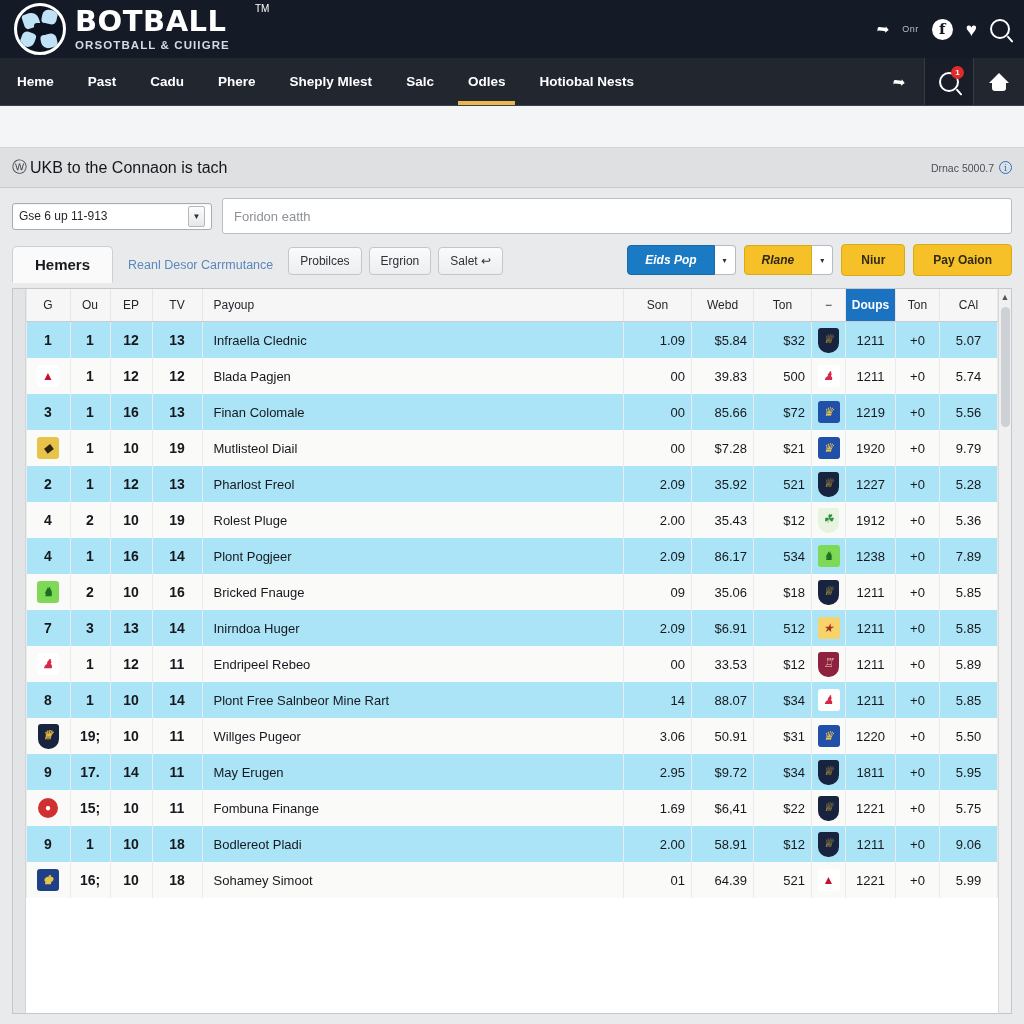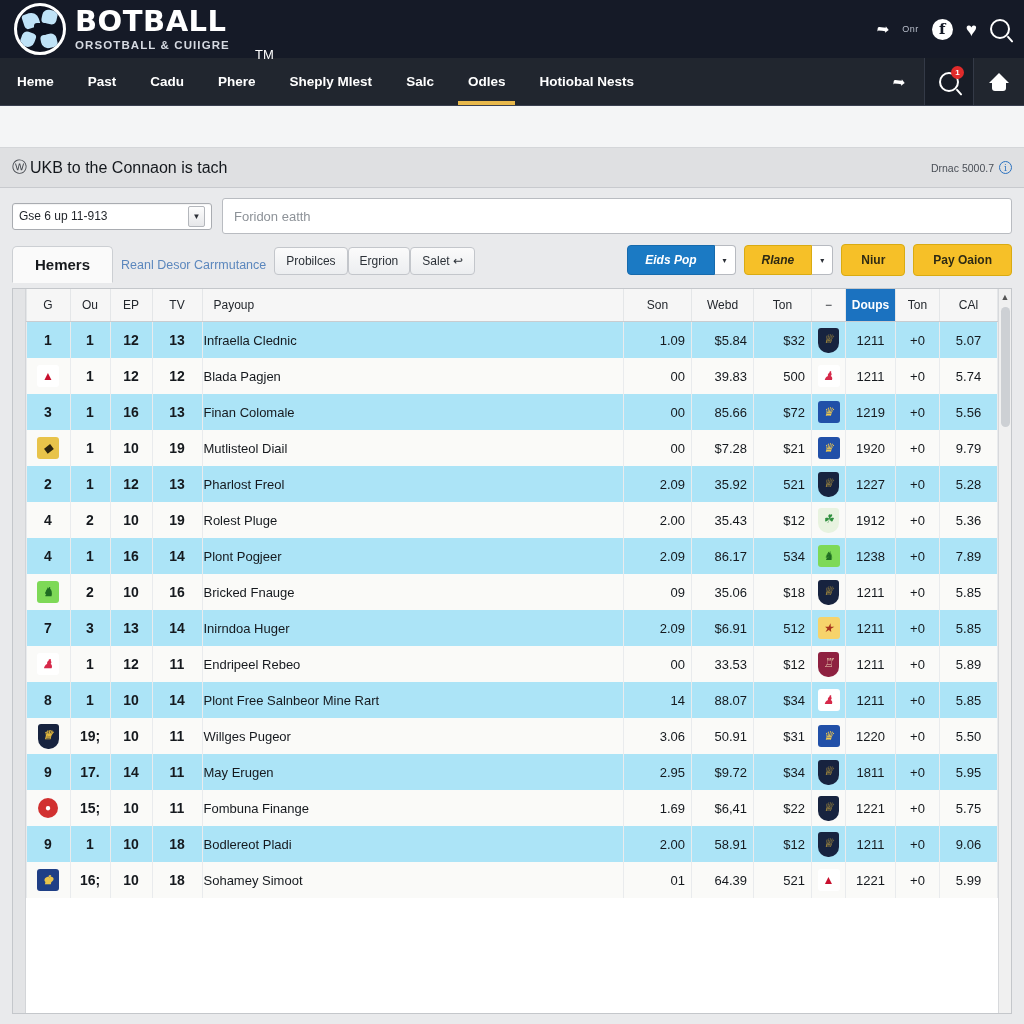--- a/index.html
+++ b/index.html
@@ -38,21 +38,21 @@
   .ball .p1 { width: 16px; height: 15px; left: 6px; top: 7px; border-radius: 3px 8px 3px 4px; transform: rotate(-18deg); }
   .ball .p2 { width: 15px; height: 14px; left: 25px; top: 4px; border-radius: 6px 3px 5px 4px; transform: rotate(12deg); }
   .ball .p3 { width: 14px; height: 15px; left: 4px; top: 26px; border-radius: 5px 4px 7px 3px; transform: rotate(20deg); }
   .ball .p4 { width: 16px; height: 14px; left: 24px; top: 28px; border-radius: 4px 6px 3px 7px; transform: rotate(-12deg); }
   .ball .c { position: absolute; width: 13px; height: 12px; left: 17px; top: 17px; background: #0d1220; border-radius: 3px; }
   .wordmark { line-height: 1; padding-top: 3px; position: relative; }
   .wm-main {
     color: #ffffff; font-size: 29px; font-weight: bold;
     letter-spacing: 0.5px; font-family: "DejaVu Sans", sans-serif;
   }
-  .wm-tm { position: absolute; top: 0px; left: 180px; color: #ffffff; font-size: 13px; margin-top: 44px; }
+  .wm-tm { position: absolute; top: 0px; left: 180px; color: #ffffff; font-size: 10px; }
   .wm-sub {
     color: #d6dae2; font-size: 11.5px; font-weight: bold;
     letter-spacing: 1.1px; margin-top: 4px;
     display: flex; align-items: center; gap: 3px;
   }
   .brand-right {
     margin-left: auto; display: flex; align-items: center; gap: 13px;
     color: #ffffff;
   }
   .brand-right .tinytxt { font-size: 9px; color: #b9bfcc; letter-spacing: .5px; }
@@ -172,21 +172,21 @@
   }
   .search-input {
     flex: 1; height: 36px; background: #ffffff;
     border: 1px solid #b9bcc1; border-radius: 3px;
     display: flex; align-items: center; padding: 10px 11px;
     font-size: 13px; color: #8d9298;
   }
 
   
   .tabrow {
-    display: flex; align-items: flex-end; 
+    display: flex; align-items: flex-end; gap: 7px;
     padding: 0 12px; background: #e9eaec; height: 40px;
   }
   .tab-active {
     background: #fafafa; border: 1px solid #cccfd3; border-bottom-color: #fafafa;
     border-radius: 5px 5px 0 0; padding: 9px 22px;
     font-size: 15px; font-weight: bold; color: #16191d;
     position: relative; top: 1px;
   }
   .tab-link {
     font-size: 12.5px; color: #5b87bd; padding: 0 8px 10px 8px; white-space: nowrap;
@@ -235,21 +235,21 @@
   thead th.sorted { background: #1b72c0; color: #ffffff; font-weight: bold; }
   thead th.namecol { text-align: left; padding-left: 11px; }
   tbody td {
     font-size: 13px; color: #15191e;
     padding: 10px 4px; text-align: center;
     border-right: 1px solid #e9ebed;
     white-space: nowrap; overflow: hidden;
   }
   tbody tr.odd td { background: #ace4f7; }
   tbody tr.even td { background: #fafaf8; }
-  tbody td.namecol { text-align: left; padding-left: 1px; font-size: 13px; margin-left: 40px; }
+  tbody td.namecol { text-align: left; padding-left: 11px; font-size: 13px; margin-left: 40px; }
   tbody td.num { font-weight: bold; font-size: 14px; }
   tbody td.money { text-align: right; padding-right: 6px; }
   tbody td.logo { padding: 4px 0; }
 
   .crest {
     width: 21px; height: 25px; margin: 0 auto; display: block;
     border-radius: 3px 3px 10px 10px;
     position: relative;
   }
   .crest span {

